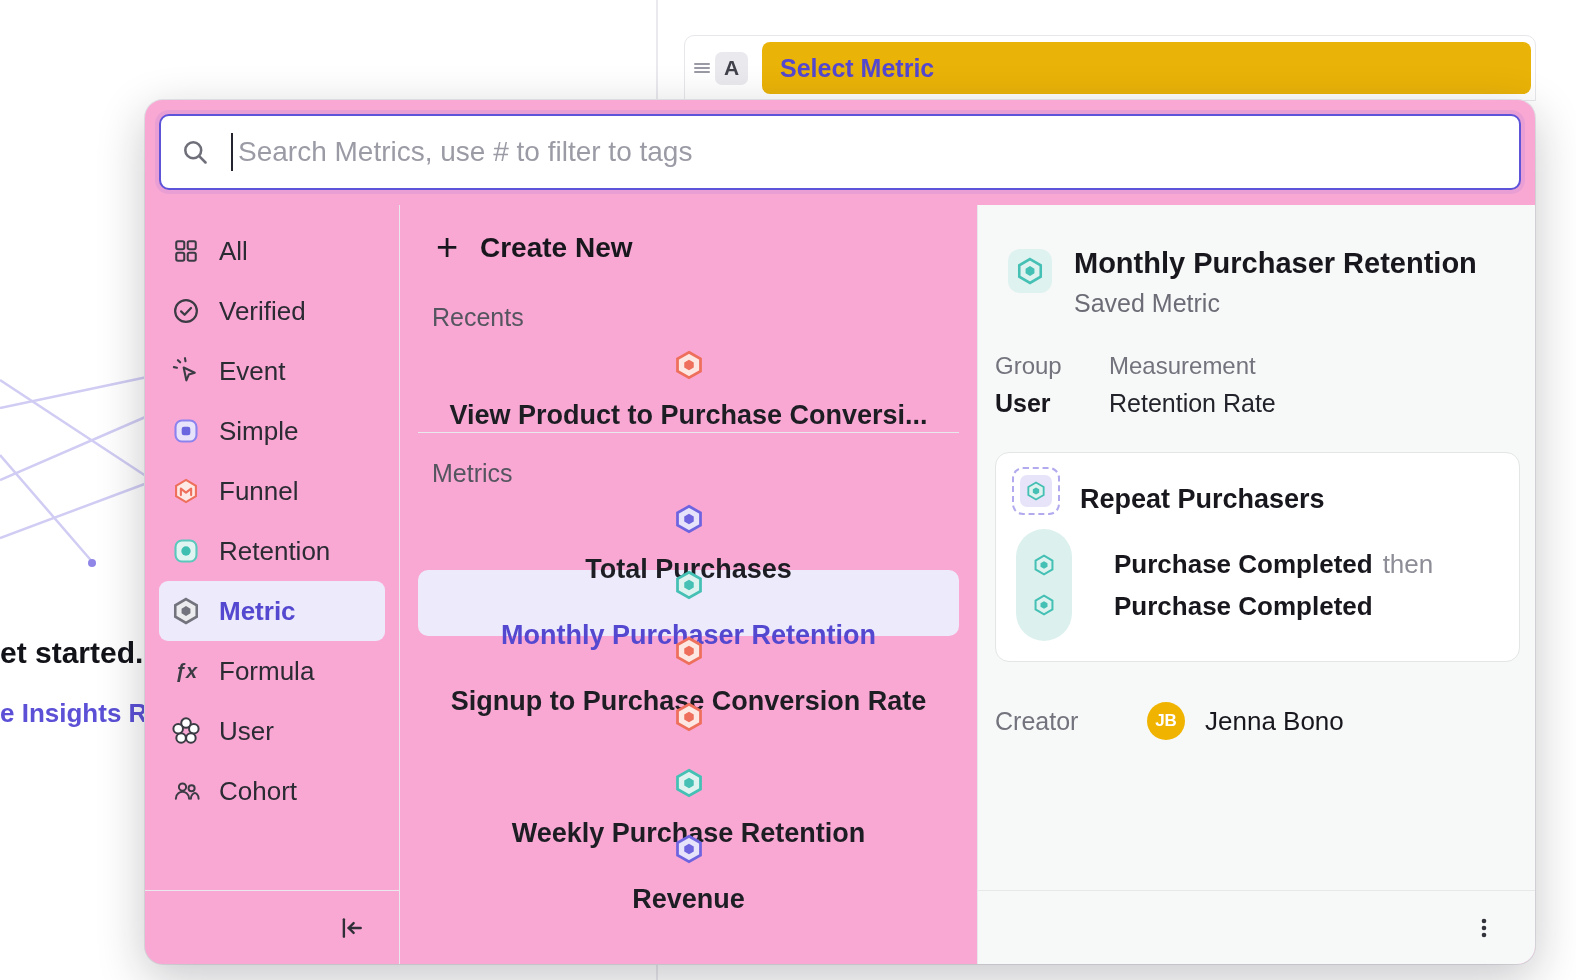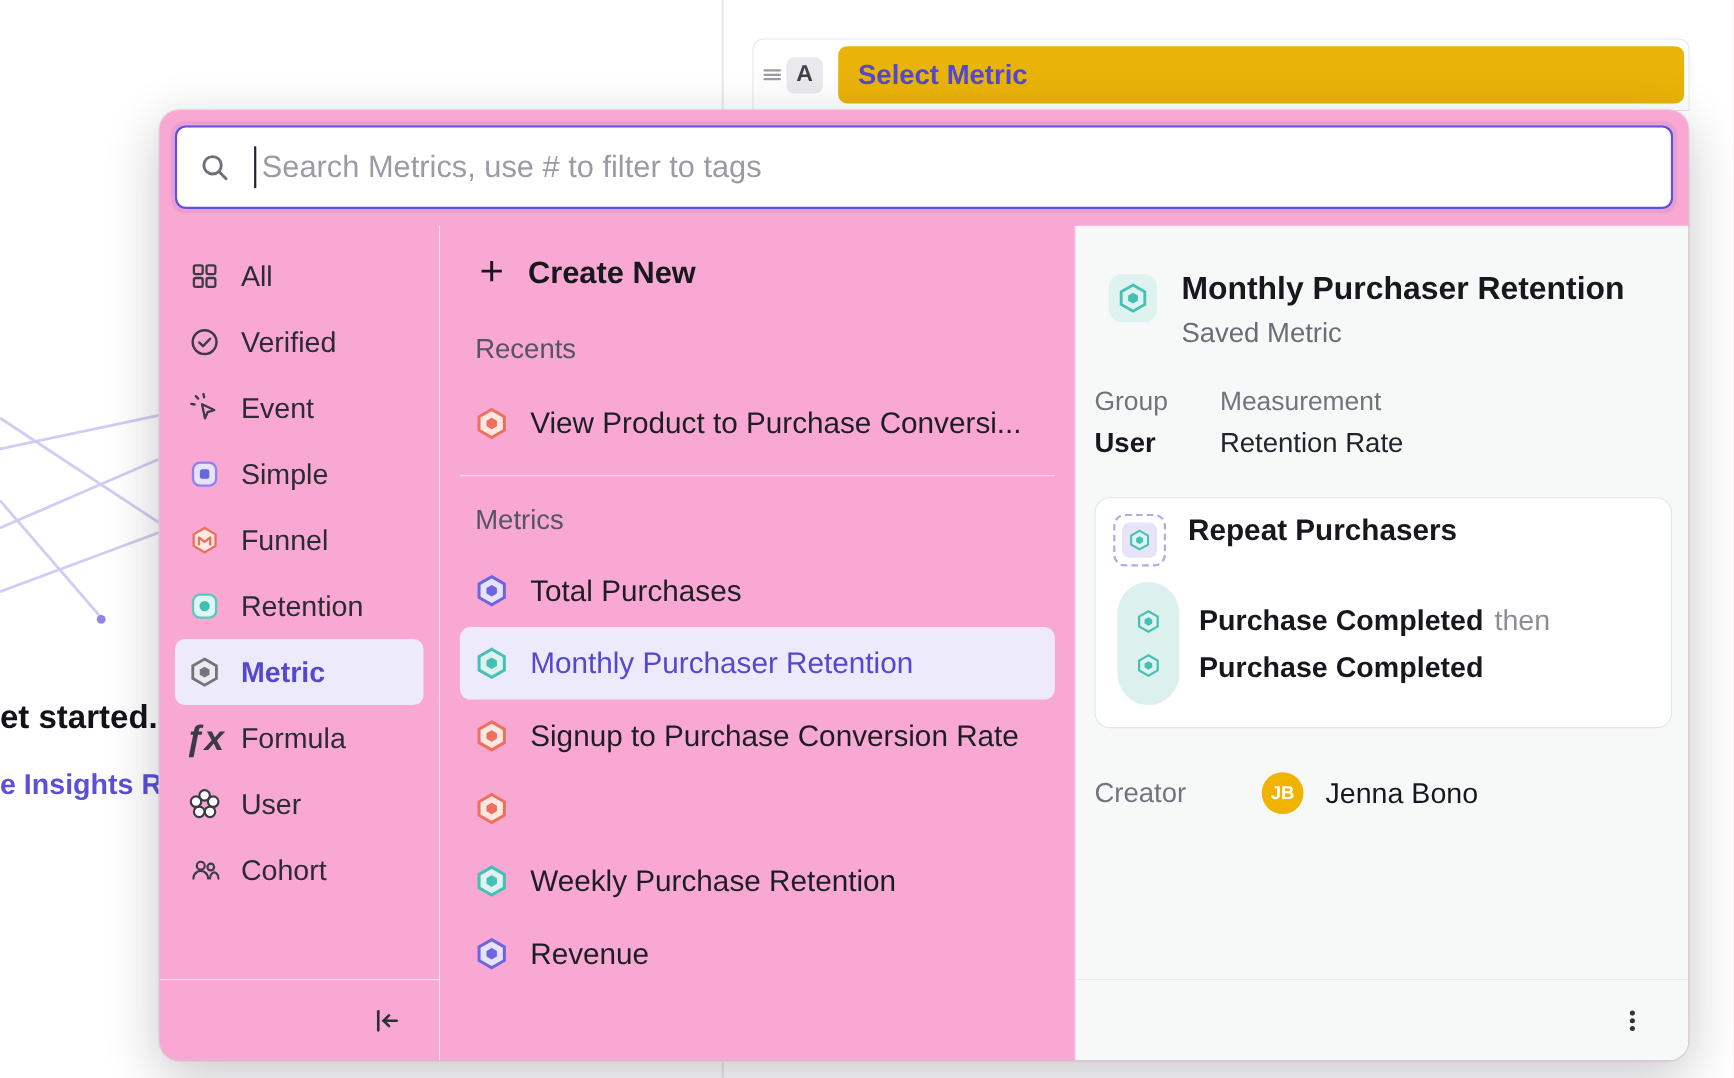--- a/index.html
+++ b/index.html
@@ -28,32 +28,32 @@
   .caret{width:2px;height:38px;background:#24242e;margin-left:22px;}
   .search-input{flex:1;border:0;outline:0;font:28px "Liberation Sans",sans-serif;color:#30303a;margin-left:3px;background:transparent;}
   .search-input::placeholder{color:#9b9ba6;}
   .modal-body{position:absolute;top:105px;left:0;right:0;bottom:0;display:flex;border-radius:0 0 18px 18px;overflow:hidden;}
   
   .col-sidebar{width:255px;border-right:1px solid #e9e9ed;position:relative;box-sizing:border-box;padding:16px 14px 90px;}
   .side-item{height:60px;display:flex;align-items:center;gap:18px;padding:0 12px;border-radius:9px;font-size:26px;
     color:#2b2b33;cursor:pointer;}
   .side-item.selected{background:#eceafb;color:#5348cf;font-weight:600;}
   .side-icon{width:30px;height:30px;flex:0 0 auto;display:flex;align-items:center;justify-content:center;}
-  .fx-glyph{font-style:italic;font-size:32px;font-weight:600;color:#3b3b44;}
+  .fx-glyph{font-style:italic;font-size:20px;font-weight:600;color:#3b3b44;}
   .side-footer{position:absolute;bottom:0;left:0;right:0;height:74px;border-top:1px solid #e9e9ed;display:flex;
     align-items:center;justify-content:flex-end;padding-right:26px;box-sizing:border-box;}
   .icon-btn{width:42px;height:42px;display:flex;align-items:center;justify-content:center;cursor:pointer;border-radius:8px;}
   
   .col-list{width:578px;border-right:1px solid #e9e9ed;box-sizing:border-box;padding:14px 18px;overflow:hidden;}
   .create-row{height:58px;display:flex;align-items:center;gap:18px;padding:0 14px;font-size:28px;font-weight:700;
     color:#17171d;border-radius:9px;cursor:pointer;}
   .plus-glyph{font-size:38px;font-weight:300;color:#17171d;width:30px;text-align:center;line-height:1;margin-top:-3px;}
   .section-head{margin:26px 14px 0;font-size:25px;color:#55555f;}
   .list-row{height:66px;display:flex;align-items:center;gap:20px;padding:0 14px;border-radius:10px;font-size:27px;
-    font-weight:400;color:#1d1d24;cursor:pointer;}
+    font-weight:700;color:#1d1d24;cursor:pointer;flex-direction:column;}
   .list-row.recent{margin-top:18px;height:70px;}
   .list-divider{height:1px;background:#e9e9ed;margin:12px 0 0;}
   .metric-rows{margin-top:16px;}
   .list-row.selected{background:#eceafb;color:#5348cf;}
   
   .hex{flex:0 0 auto;}
   .hex .outer{fill:var(--hl);stroke:var(--hd);stroke-width:2.2;}
   .hex .inner{fill:var(--hd);}
   .hex.purple{--hd:#6f64e0;--hl:#e6e3fb;}
   .hex.teal{--hd:#45c0b4;--hl:#def2ef;}
@@ -65,26 +65,26 @@
   .details-icon{width:44px;height:44px;border-radius:12px;background:#def2ef;display:flex;align-items:center;
     justify-content:center;margin-top:2px;}
   .details-title{font-size:29px;font-weight:700;color:#17171d;}
   .details-sub{font-size:25px;color:#6c6c76;margin-top:9px;}
   .meta-row{display:flex;margin-top:34px;}
   .meta-col1{width:90px;margin-right:24px;}
   .meta-label{font-size:24px;color:#73737d;}
   .meta-value{font-size:25px;color:#23232b;margin-top:9px;}
   .meta-value.bold{font-weight:700;color:#17171d;}
   .def-card{margin-top:34px;background:#fff;border:1px solid #e3e6e5;border-radius:14px;padding:14px 16px 20px;box-sizing:border-box;}
-  .def-head{display:flex;align-items:flex-start;gap:20px;}
+  .def-head{display:flex;align-items:flex-end;gap:20px;}
   .dashed-box{width:48px;height:48px;border:2px dashed #b1aaee;border-radius:11px;display:flex;align-items:center;
     justify-content:center;box-sizing:border-box;}
   .dashed-inner{width:32px;height:32px;border-radius:7px;background:#e7e4fa;display:flex;align-items:center;justify-content:center;}
   .def-title{font-size:27px;font-weight:700;color:#17171d;}
-  .def-body{display:flex;gap:18px;margin-top:14px;align-items:center;padding-left:4px;}
+  .def-body{display:flex;gap:42px;margin-top:14px;align-items:center;padding-left:4px;}
   .event-pill{width:56px;height:112px;background:#dcf1ee;border-radius:28px;display:flex;flex-direction:column;
     align-items:center;justify-content:center;gap:18px;}
   .event-line{font-size:26px;line-height:42px;font-weight:700;color:#17171d;}
   .then{color:#8d8d97;font-weight:400;margin-left:10px;}
   .creator-row{display:flex;align-items:center;margin-top:40px;}
   .creator-label{font-size:25px;color:#73737d;width:152px;}
   .avatar{width:38px;height:38px;border-radius:50%;background:#f0b400;color:#fff;font-size:17px;font-weight:700;
     display:flex;align-items:center;justify-content:center;}
   .creator-name{font-size:26px;color:#17171d;margin-left:20px;font-weight:500;}
   .details-footer{position:absolute;bottom:0;left:0;right:0;height:74px;border-top:1px solid #e7e9e9;display:flex;

